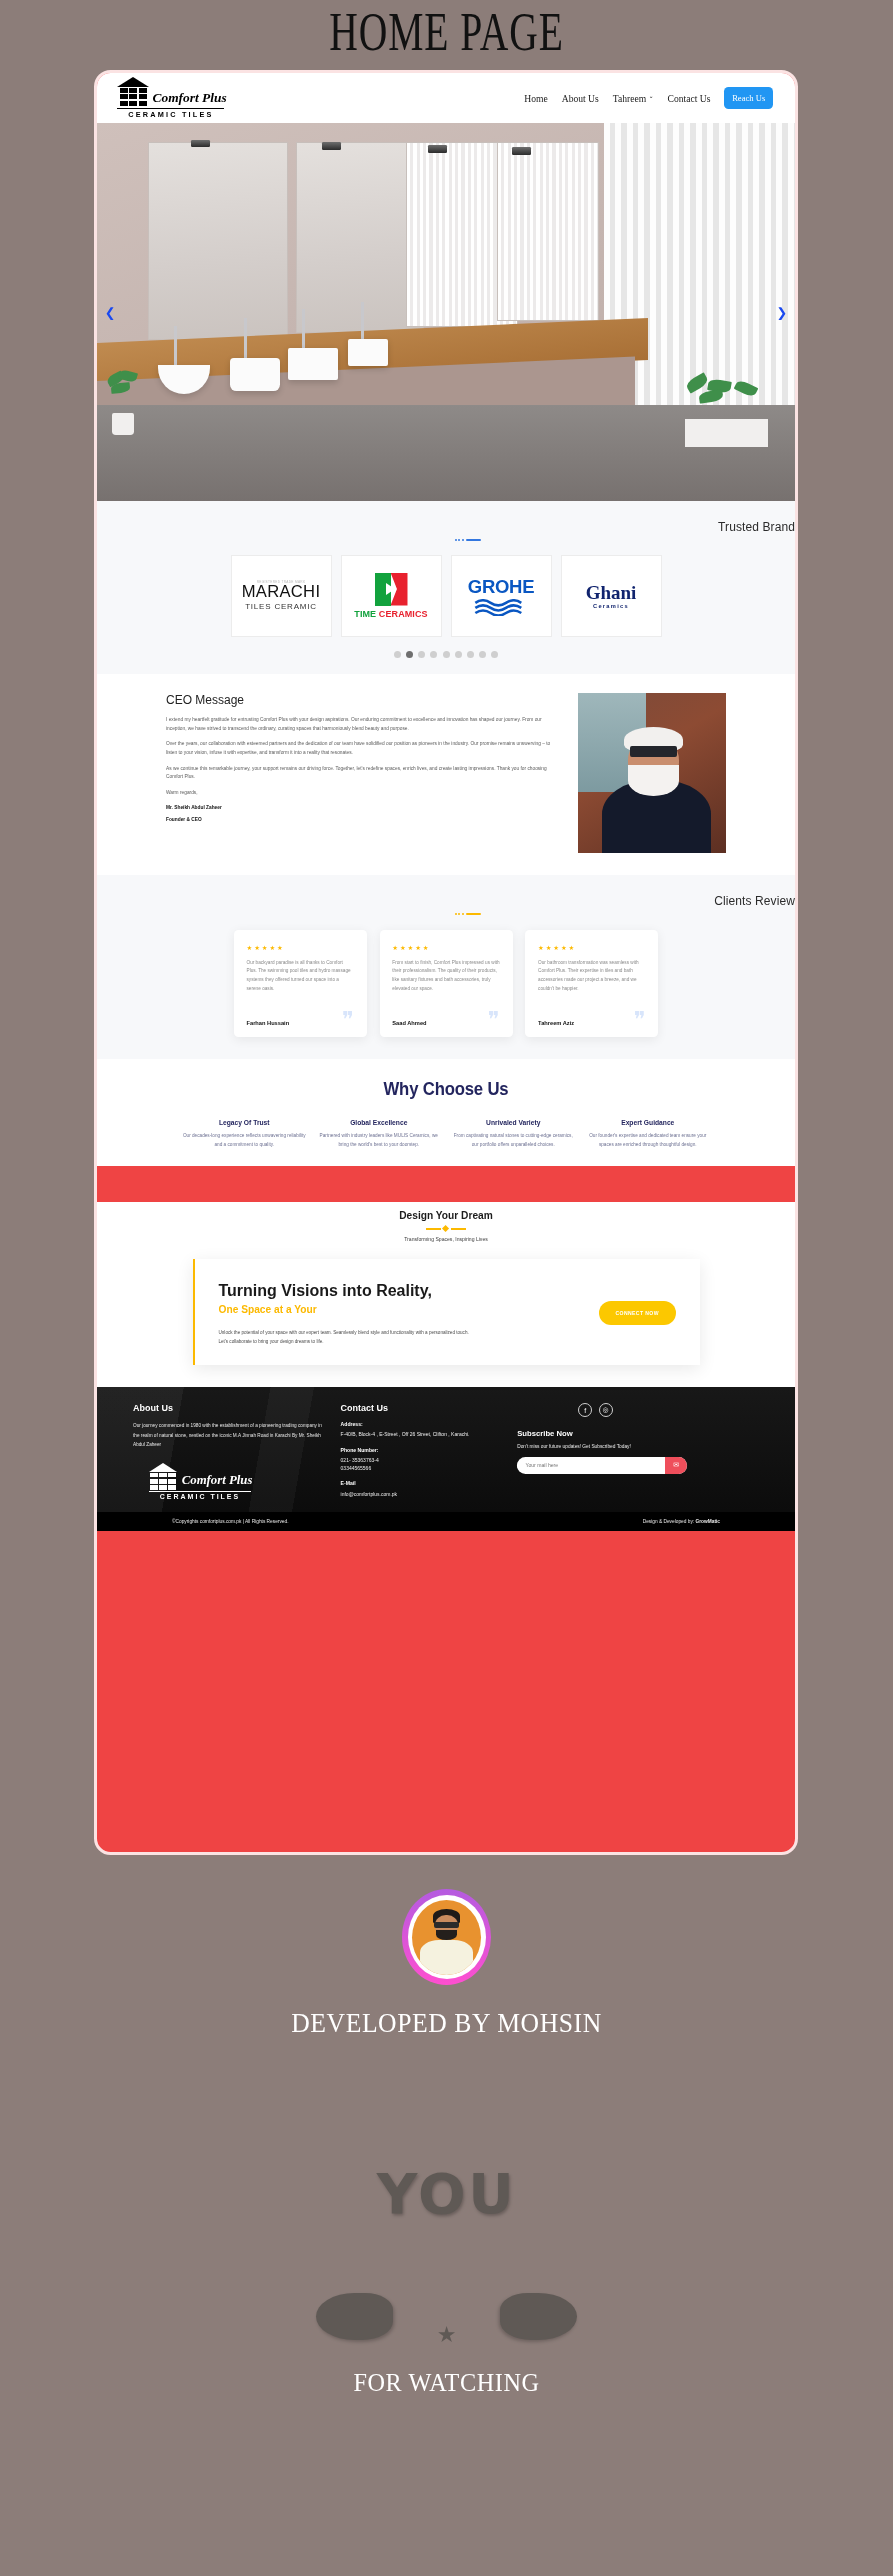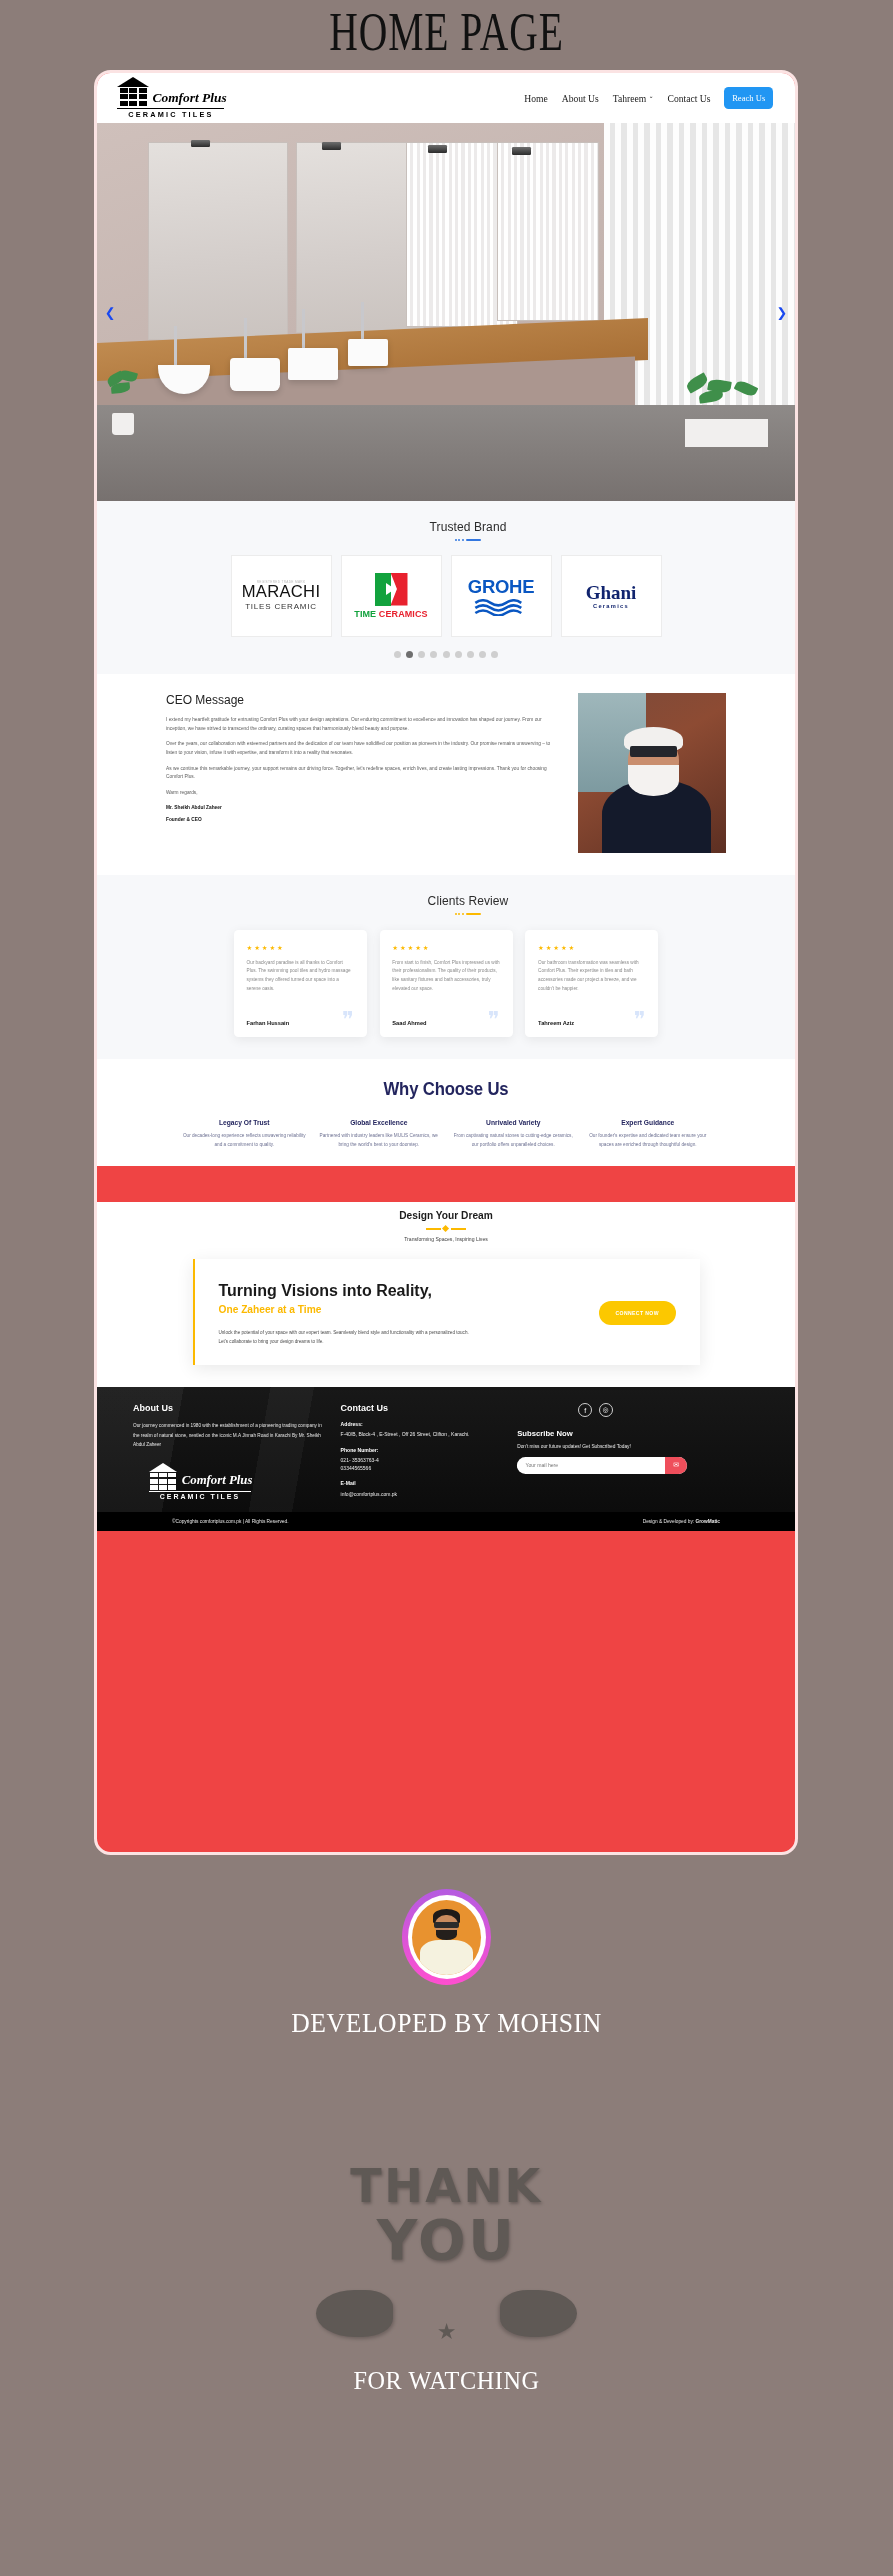--- a/index.html
+++ b/index.html
@@ -128,21 +128,21 @@
   .arrow {
     position: absolute; top: 50%; transform: translateY(-50%);
     font-size: 12.8px; color: #1a49f0; cursor: pointer; user-select: none;
     padding: 2.6px 5.1px; font-family: "DejaVu Sans", sans-serif;
   }
   .arrow.left { left: 2.6px; }
   .arrow.right { right: 2.6px; }
 
   
   .sec-gray { background: #f7f8fa; }
-  .sec-head { text-align: center; padding-left: 44px; }
+  .sec-head { text-align: right; padding-left: 44px; }
   .sec-head h2 {
     font-family: "Liberation Sans", sans-serif;
     font-weight: 400; font-size: 12px; color: #2b2b2b; letter-spacing: 0.1px;
   }
   .divider { display: flex; align-items: center; justify-content: center; gap: 1.9px; margin-top: 4.5px; }
   .divider i { width: 1.9px; height: 1.9px; border-radius: 50%; display: block; }
   .divider b { width: 15.3px; height: 2.2px; border-radius: 1.3px; display: block; }
   .divider.blue i { background: #3377e0; }
   .divider.blue b { background: #3377e0; }
   .divider.gold i { background: #fcb900; }
@@ -569,21 +569,21 @@
     <div class="dream-title">Design Your Dream</div>
     <div class="dream-div">
           <span class="bar"></span>
           <span class="dia"></span>
           <span class="bar"></span>
         </div>
     <div class="dream-sub">Transforming Spaces, Inspiring Lives</div>
     <div class="cta-card">
       <div class="cta-left">
         <div class="cta-h1">Turning Visions into Reality,</div>
-        <div class="cta-h2">One Zaheer at a Time</div>
+        <div class="cta-h2">One Space at a Your</div>
         <div class="cta-p">Unlock the potential of your space with our expert team. Seamlessly blend style and functionality with a personalized touch. Let's collaborate to bring your design dreams to life.</div>
       </div>
       <button class="cta-btn">CONNECT NOW</button>
     </div>
   </div>
 
   <div class="footer">
     <div class="footer-bg"></div>
     <div class="footer-in">
       <div class="f-col about">
@@ -656,21 +656,20 @@
         <div class="a-glass"></div>
         <div class="a-beard"></div>
       </div>
     </div>
   </div>
   <div class="dev-text">DEVELOPED BY MOHSIN</div>
 </div>
 
 <div class="ty-block">
   <div class="ty-art">
-    <div class="ty-line ty-1">THANK</div>
     <div class="ty-line ty-2">YOU</div>
     <div class="ty-hands">
       <div class="hand"></div>
       <div class="hand r"></div>
     </div>
     <div class="ty-star"></div>
   </div>
   <div class="fw-text">FOR WATCHING</div>
 </div>
 

